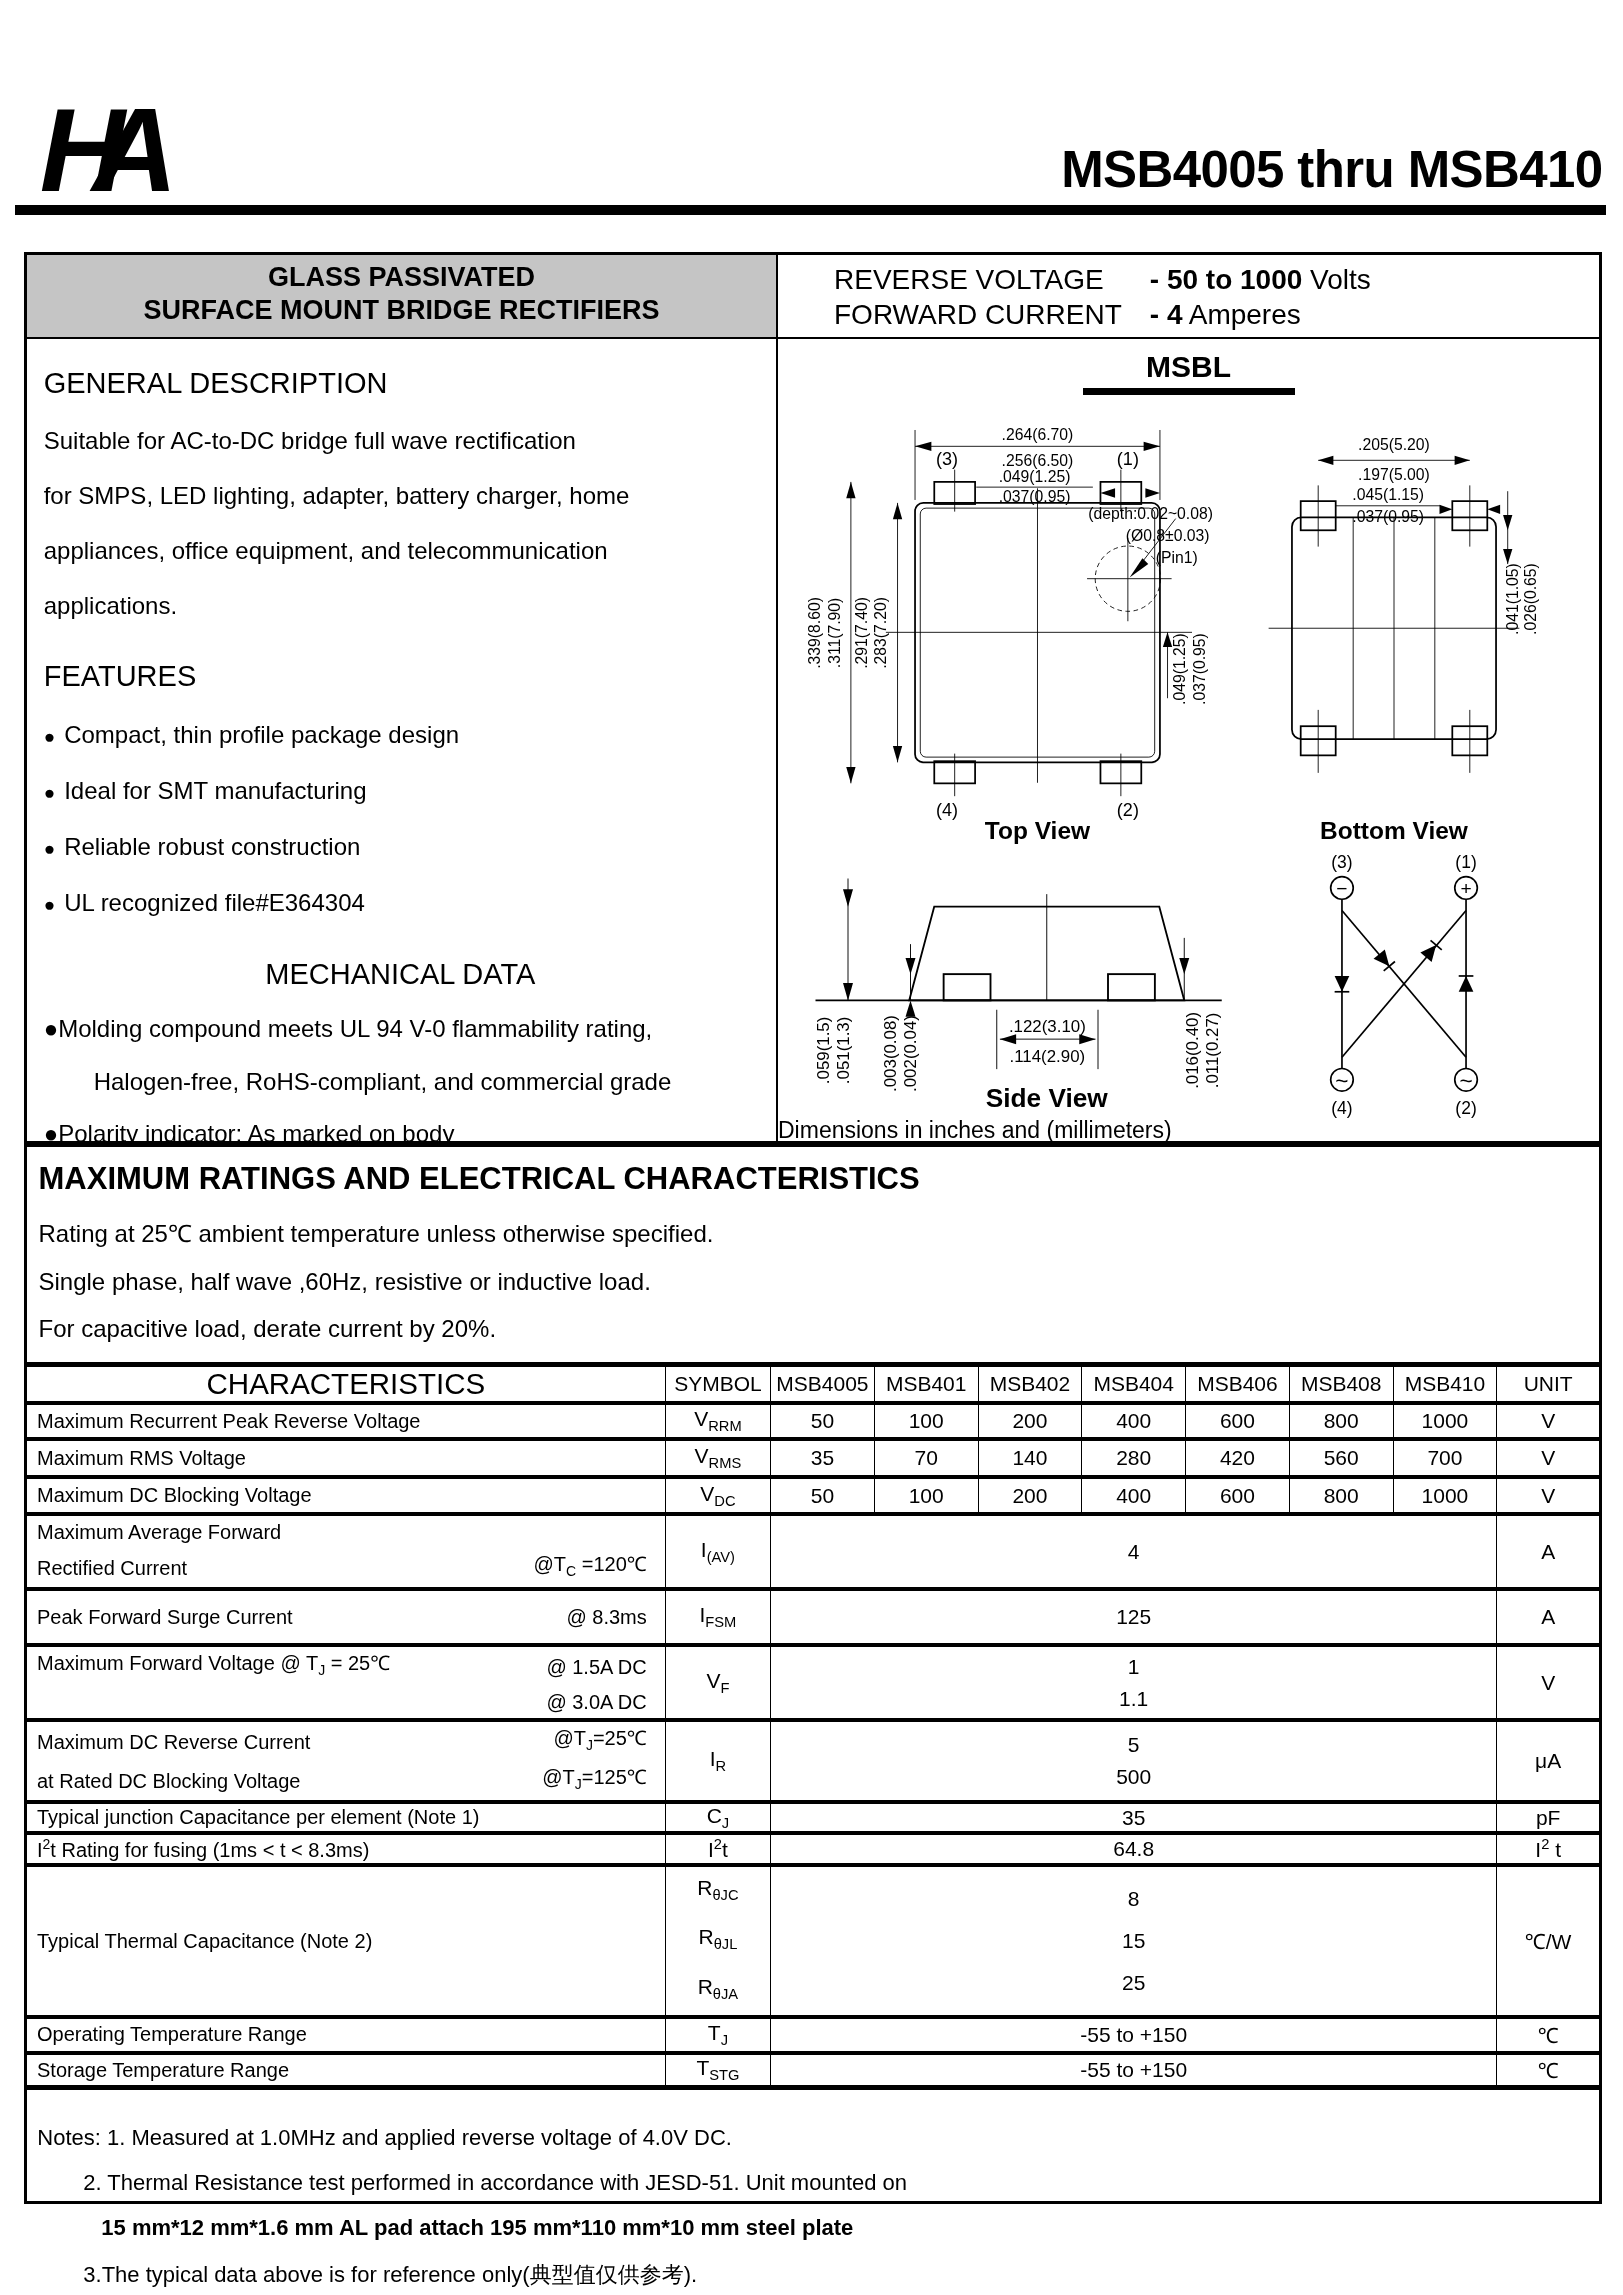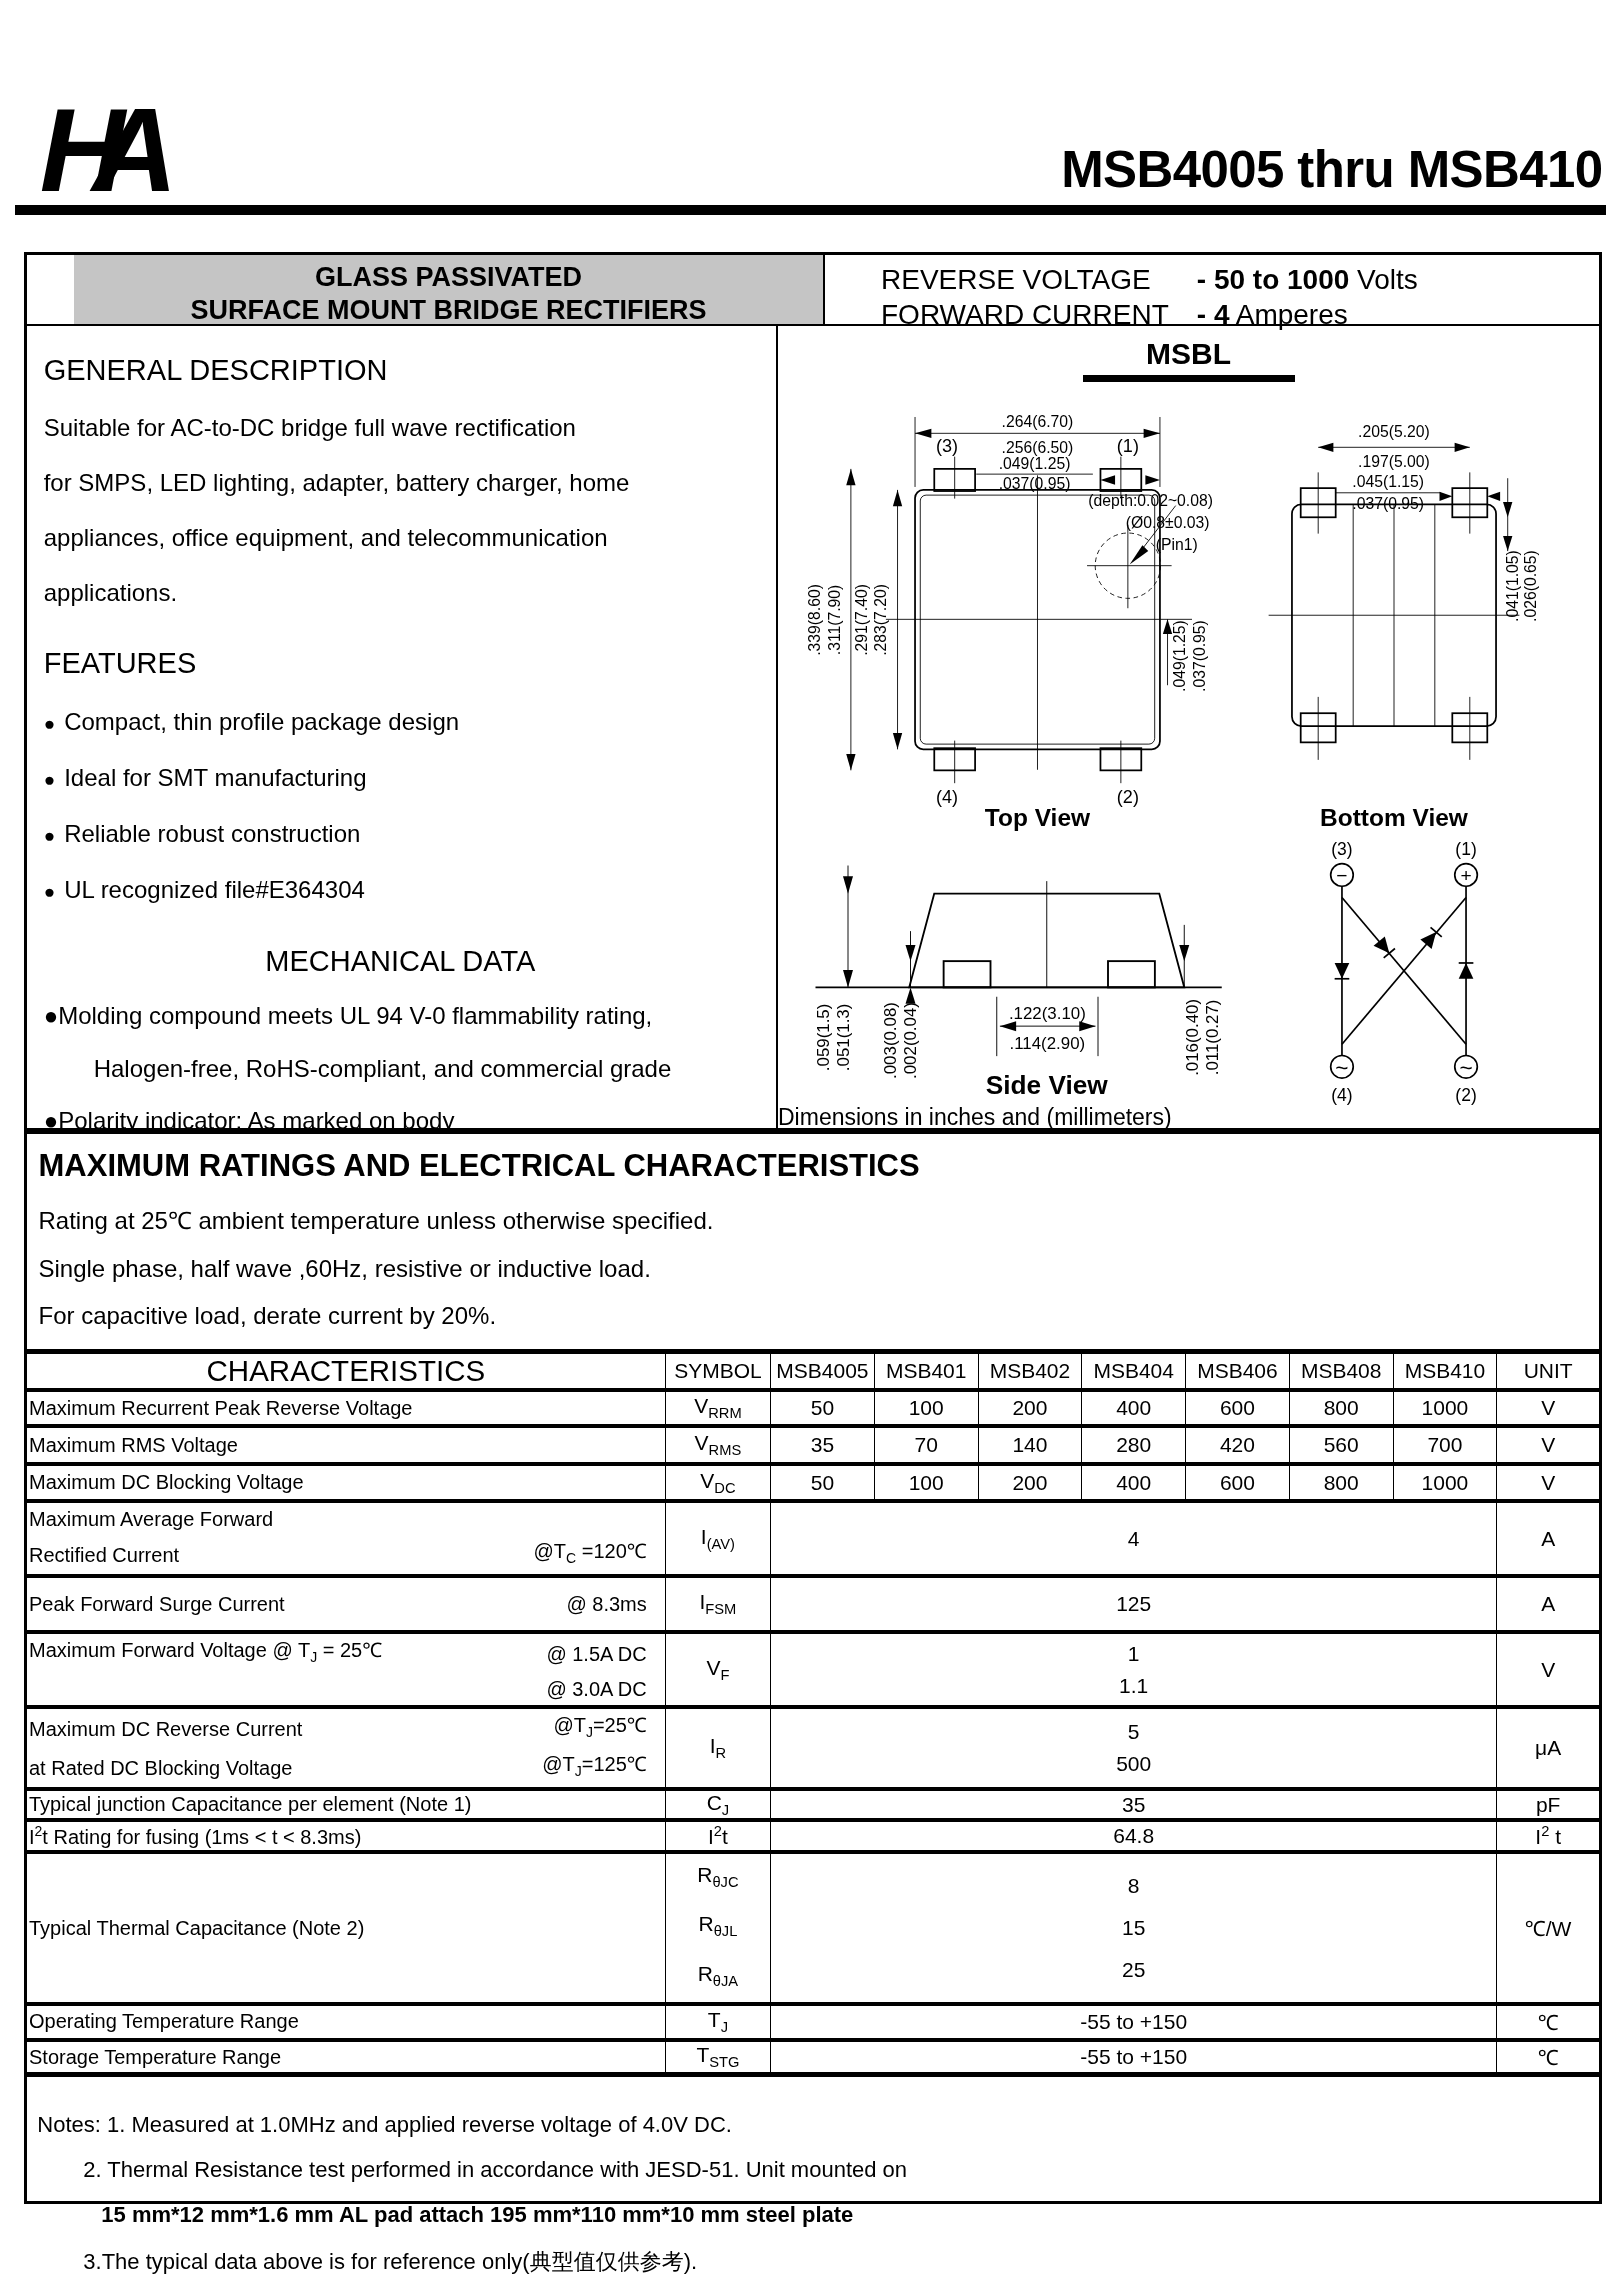--- a/index.html
+++ b/index.html
@@ -7,21 +7,21 @@
   body {
     width:1623px; height:2295px; position:relative;
     font-family:"Liberation Sans", sans-serif; color:#000;
   }
   .logo-wrap { position:absolute; left:32px; top:83px; }
   .page-title { position:absolute; right:20.5px; top:140px; font-size:51px; font-weight:bold; letter-spacing:-0.6px; }
   .top-rule { position:absolute; left:15.4px; right:16.7px; top:205px; height:10.3px; background:#000; }
 
   .doc-box { position:absolute; left:24px; top:252px; width:1578px; height:1952px; border:3.2px solid #000; }
 
-  .summary-row { display:flex; height:71px; border-bottom:2.6px solid #000;padding-left:47px; }
+  .summary-row { display:flex; height:84px; border-bottom:2.6px solid #000; }
   .summary-left { width:751px; border-right:2.6px solid #000; background:#c5c5c5;
      text-align:center; font-size:27px; font-weight:bold; padding-top:6.4px; line-height:1.22; }
   .summary-right { flex:1; padding:6.4px 0 0 56px; font-size:28px; }
   .summary-line { margin-top:2.6px; white-space:nowrap; }
   .summary-line .lbl { display:inline-block; min-width:308px; }
   .summary-line .val { font-weight:bold; }
 
   .columns { display:flex; height:802px; overflow:hidden; }
   .col-left { width:751px; border-right:2.6px solid #000; padding:9px 19px 0 16.7px; }
   .col-right { flex:1; padding-top:5.1px; }
@@ -48,21 +48,21 @@
 
   .ratings { border-top:6.4px solid #000; padding:6.4px 0 0 11.5px; }
   .ratings-h { font-size:31px; font-weight:bold; margin:7.7px 0 6.4px 0; }
   .cond-line { font-size:24px; margin:19px 0; }
 
   table.spec { width:100%; border-collapse:collapse; table-layout:fixed; margin-top:10.3px;
     border-top:5.1px solid #000; border-bottom:5.1px solid #000; }
   table.spec td { border-left:1.9px solid #000; border-top:4.5px solid #000; overflow:hidden; }
   table.spec td:first-child { border-left:none; }
   table.spec tr.hdr td { border-top:none; }
-  td.c-cell { padding-left:2px; font-size:20px; }
+  td.c-cell { padding-left:10px; font-size:20px; }
   td.s-cell, td.v-cell, td.u-cell { text-align:center; font-size:21px; }
   sub { font-size:70%; } sup { font-size:70%; }
   .hdr .h-char { font-size:29.5px; text-align:center; }
   .hdr td { font-size:21px; text-align:center; height:37px; }
   .lblrow { display:flex; justify-content:space-between; align-items:center; }
   .lblrow .cond { margin-right:18px; white-space:nowrap; }
   .twoline > div { line-height:32px; }
   .stack3 div { line-height:42px; }
 
   .notes { padding:15.4px 0 0 10.3px; font-size:22px; }

